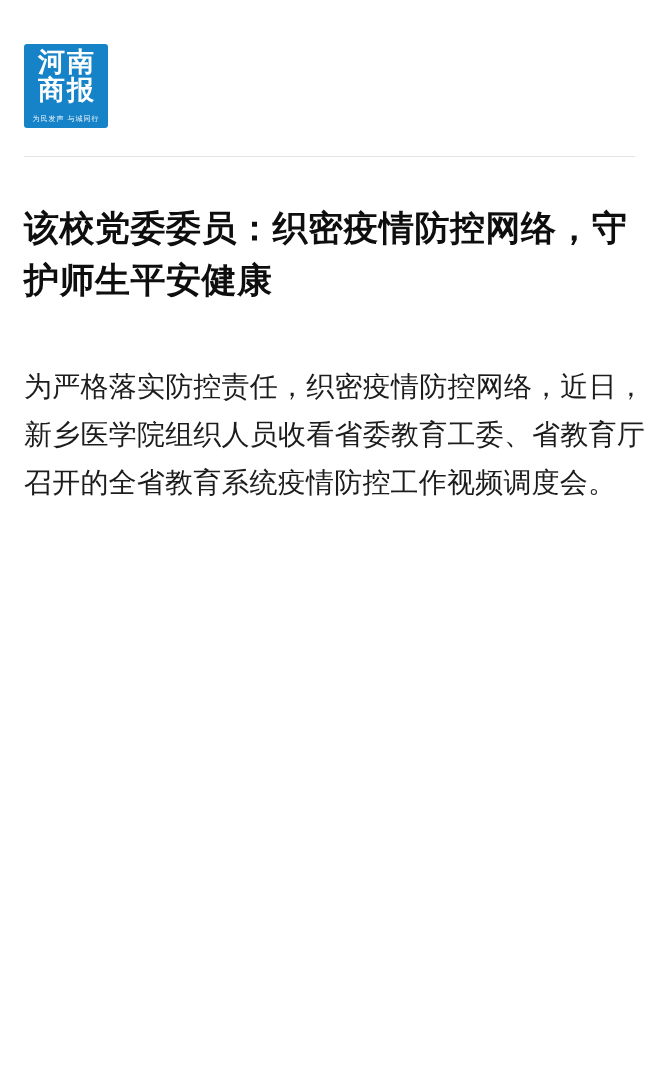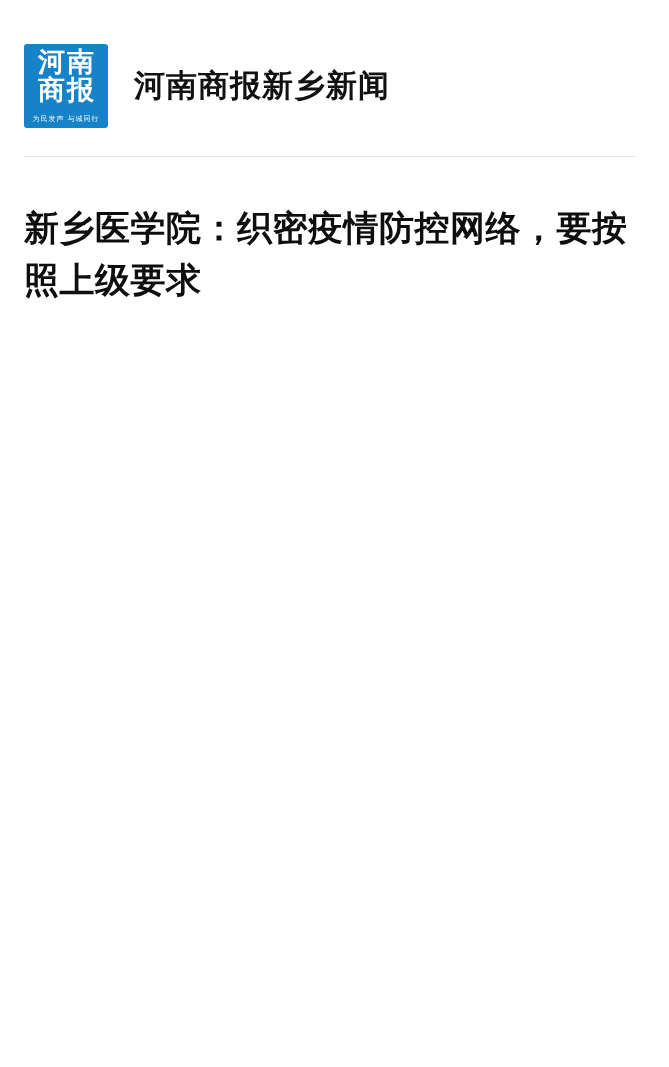--- a/index.html
+++ b/index.html
@@ -121,23 +121,23 @@
           <span class="logo-char">河</span>
           <span class="logo-char">南</span>
         </div>
         <div class="logo-row">
           <span class="logo-char">商</span>
           <span class="logo-char">报</span>
         </div>
       </div>
       <div class="logo-sub">为民发声  与城同行</div>
     </div>
-    <div class="brand-title">河南商报新乡新闻</div>
   </div>
 
   <div class="divider"></div>
 
-  <h1 class="article-title">新乡医学院：织密疫情防控网络，要按照上级要求</h1>
+  <h1 class="article-title">该校党委委员：织密疫情防控网络，守护师生平安健康</h1>
 
   <div class="body">
+    <p class="para">为严格落实防控责任，织密疫情防控网络，近日，新乡医学院组织人员收看省委教育工委、省教育厅召开的全省教育系统疫情防控工作视频调度会。</p>
   </div>
 
 </div>
 
 </body></html>

